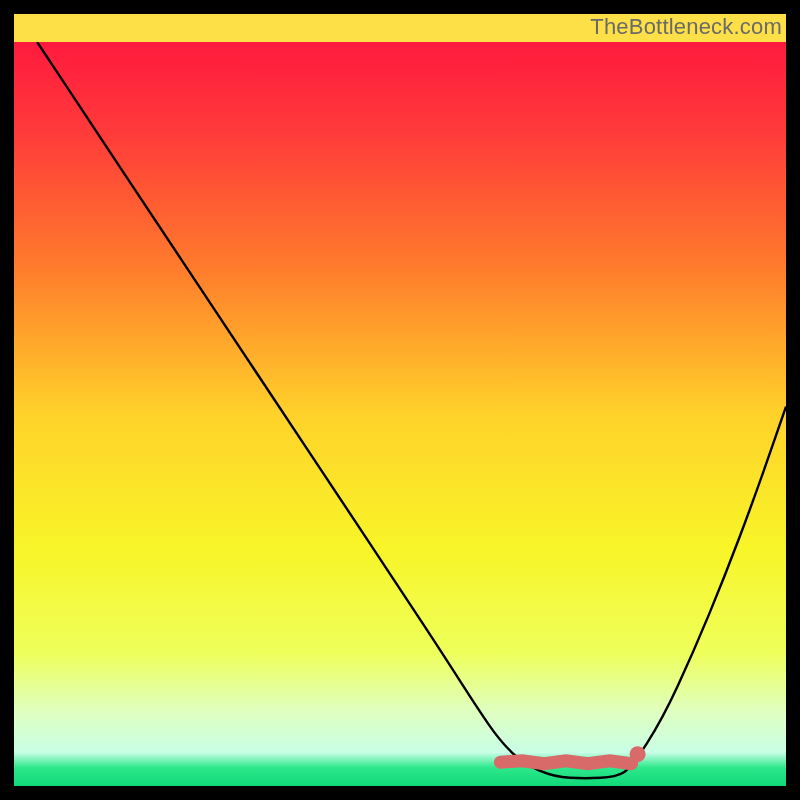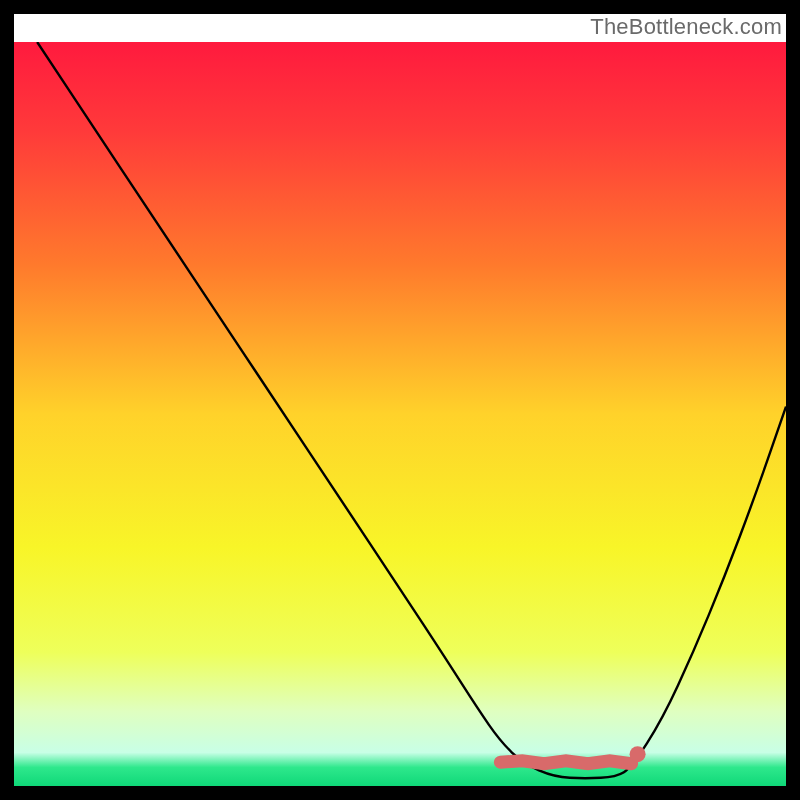--- a/index.html
+++ b/index.html
@@ -10,21 +10,21 @@
     background: #000;
     font-family: Arial, Helvetica, sans-serif;
     overflow: hidden;
   }
   .frame {
     position: absolute;
     left: 14px;
     top: 14px;
     width: 772px;
     height: 772px;
-    background: #ffffff;
+    background: #fde047;
   }
   .watermark {
     position: absolute;
     top: 0px;
     right: 4px;
     color: #6a6a6a;
     font-size: 22px;
     font-weight: 500;
     letter-spacing: 0.2px;
     user-select: none;

